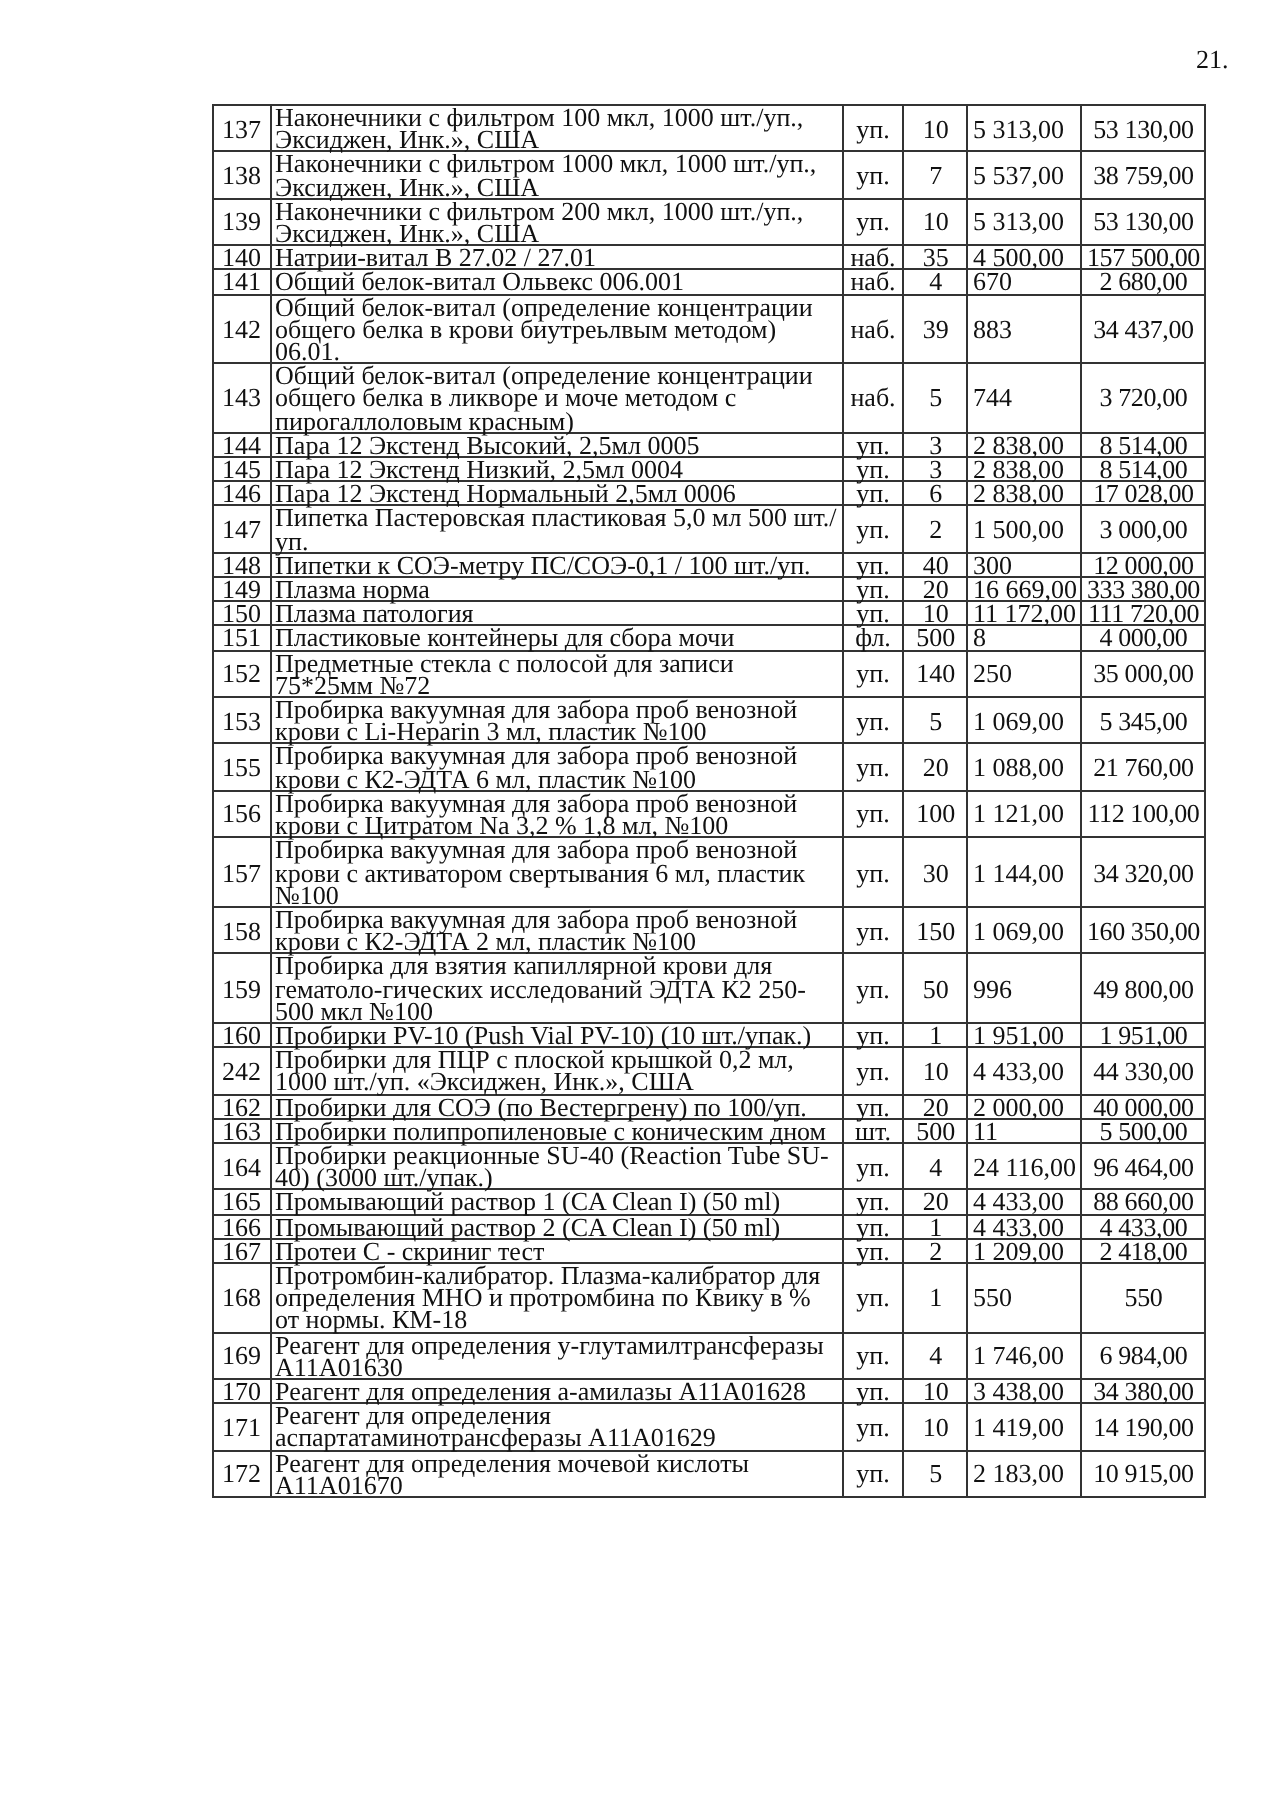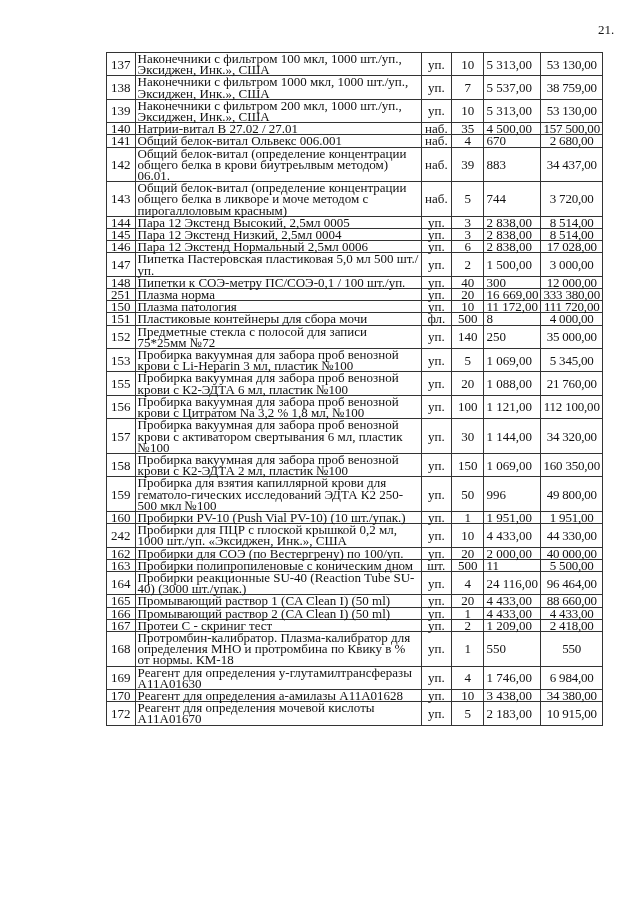--- a/index.html
+++ b/index.html
@@ -113,21 +113,21 @@
       </tr>
       <tr>
         <td class="num">148</td>
         <td class="name">Пипетки к СОЭ-метру ПС/СОЭ-0,1 / 100 шт./уп.</td>
         <td class="unit">уп.</td>
         <td class="qty">40</td>
         <td class="price">300</td>
         <td class="total">12 000,00</td>
       </tr>
       <tr>
-        <td class="num">251</td>
+        <td class="num">149</td>
         <td class="name">Плазма норма</td>
         <td class="unit">уп.</td>
         <td class="qty">20</td>
         <td class="price">16 669,00</td>
         <td class="total">333 380,00</td>
       </tr>
       <tr>
         <td class="num">150</td>
         <td class="name">Плазма патология</td>
         <td class="unit">уп.</td>
@@ -281,20 +281,28 @@
       </tr>
       <tr>
         <td class="num">170</td>
         <td class="name">Реагент для определения а-амилазы A11A01628</td>
         <td class="unit">уп.</td>
         <td class="qty">10</td>
         <td class="price">3 438,00</td>
         <td class="total">34 380,00</td>
       </tr>
       <tr>
+        <td class="num">171</td>
+        <td class="name">Реагент для определения аспартатаминотрансферазы A11A01629</td>
+        <td class="unit">уп.</td>
+        <td class="qty">10</td>
+        <td class="price">1 419,00</td>
+        <td class="total">14 190,00</td>
+      </tr>
+      <tr>
         <td class="num">172</td>
         <td class="name">Реагент для определения мочевой кислоты A11A01670</td>
         <td class="unit">уп.</td>
         <td class="qty">5</td>
         <td class="price">2 183,00</td>
         <td class="total">10 915,00</td>
       </tr>
     </tbody>
 </table>
 

